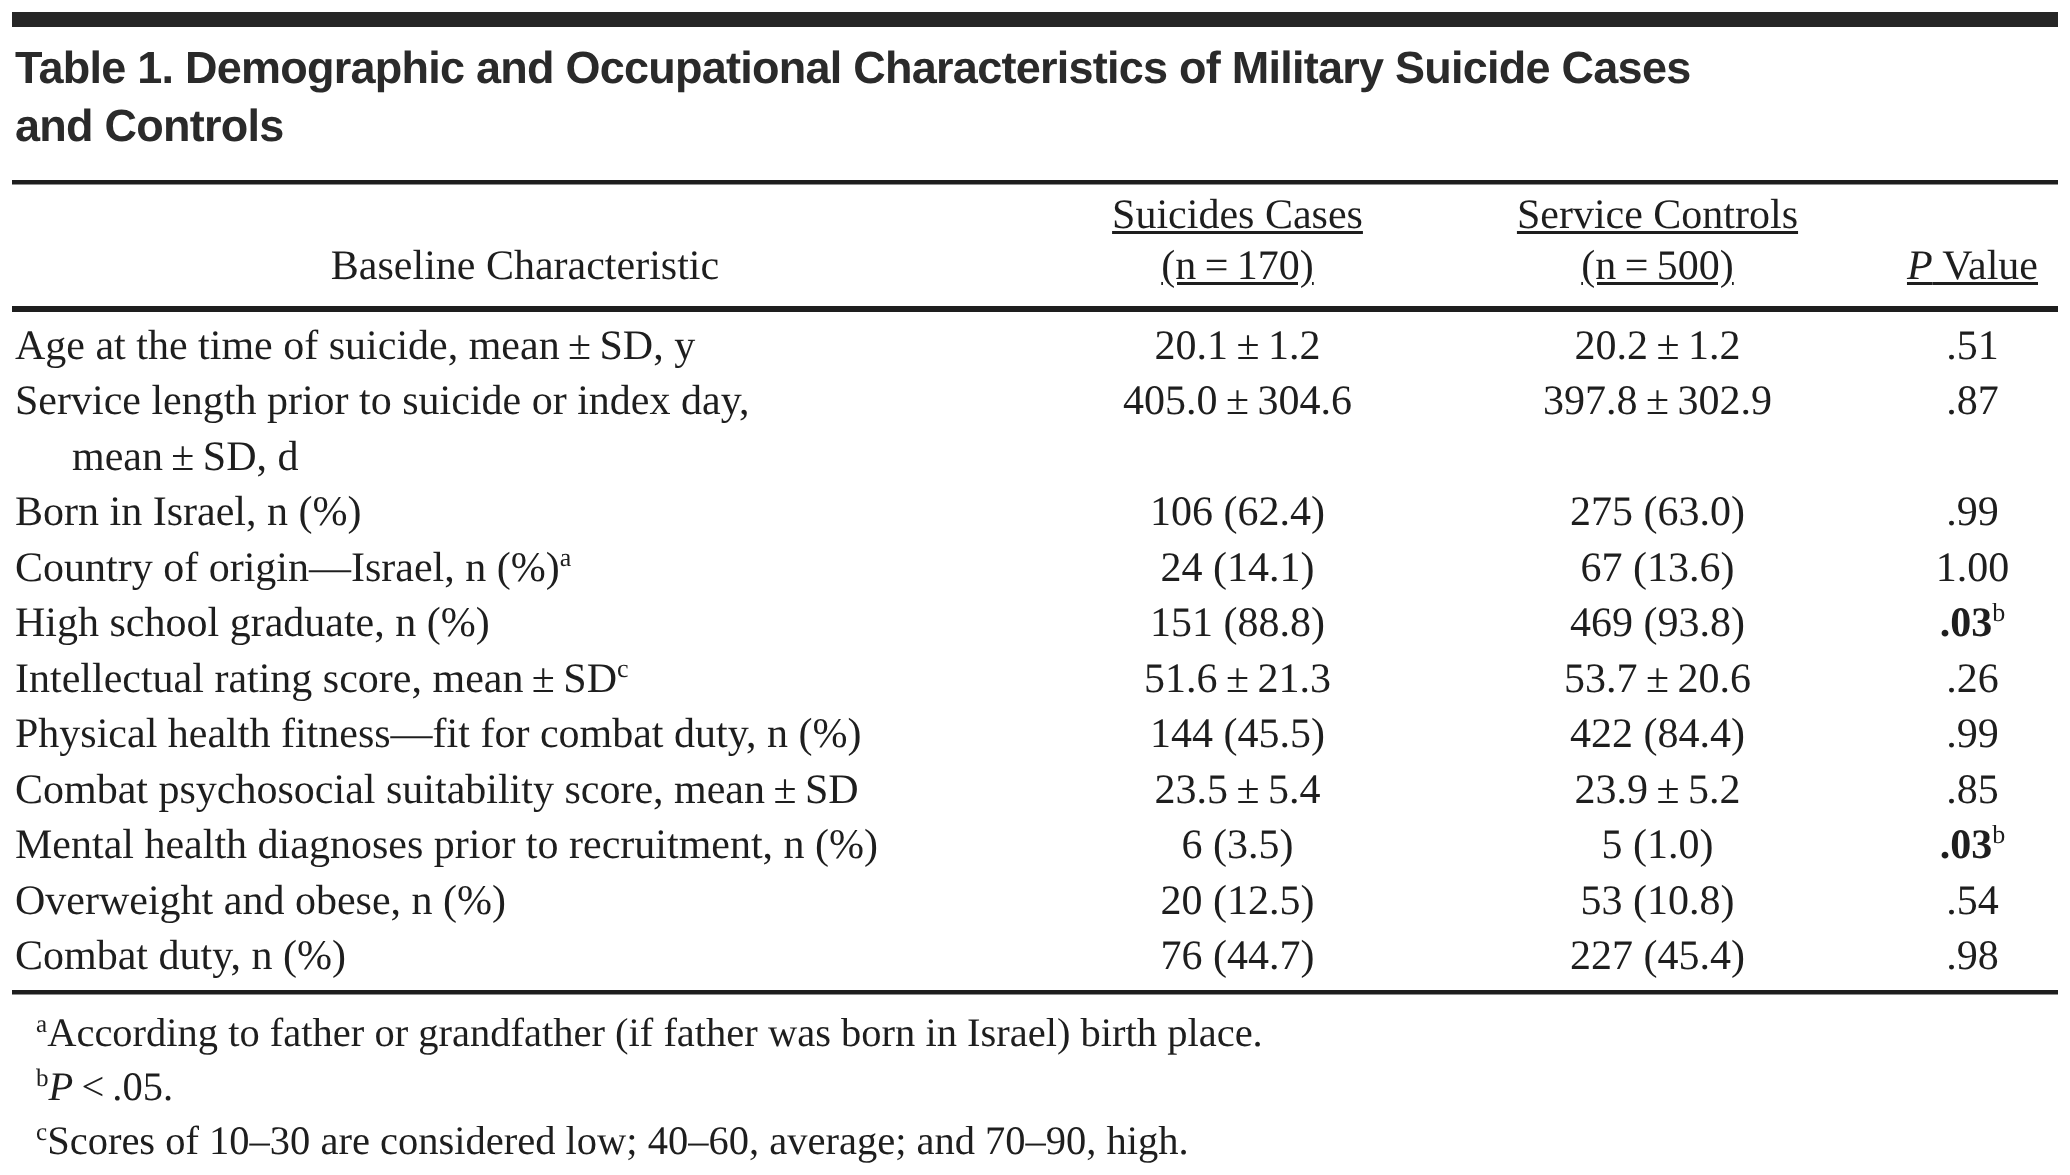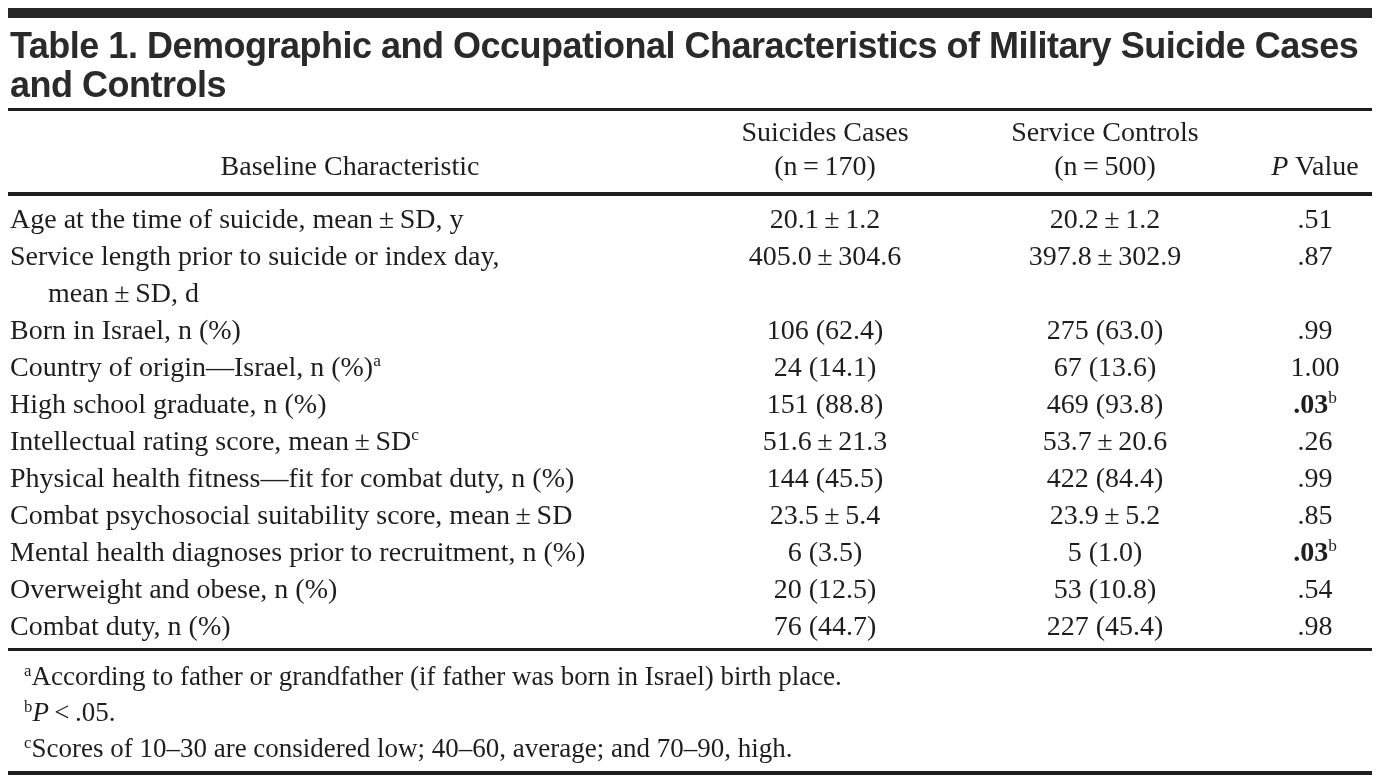--- a/index.html
+++ b/index.html
@@ -10,44 +10,44 @@
     font-family: "Liberation Serif", serif;
     overflow: hidden;
     position: relative;
   }
   .topbar {
     margin: 8px 8px 0 8px;
     height: 10px;
     background: #262626;
   }
   .title {
-    margin: 8px 8px 4px 10px;
+    margin: 8px 8px 16px 10px;
     font-family: "Liberation Sans", sans-serif;
     font-weight: 700;
-    font-size: 36px;
+    font-size: 30px;
     line-height: 39px;
     letter-spacing: -0.5px;
     color: #2a2a2a;
     white-space: nowrap;
   }
   .rule-title { margin: 3px 8px 0 8px; border-top: 3px solid #1e1e1e; }
   .rule-heavy { margin: 0 8px; border-top: 4px solid #1e1e1e; }
   .rule-mid   { margin: 0 8px; border-top: 3px solid #1e1e1e; }
   .rule-bottom{ margin: 5px 8px 0 8px; border-top: 4px solid #1e1e1e; }
 
   .hdr {
     display: grid;
     grid-template-columns: 680px 270px 290px 130px;
     padding: 4px 0 9px 10px;
     align-items: end;
     font-size: 28px;
     line-height: 34px;
   }
   .hdr .hl { text-align: center; }
-  .hdr .hc { text-align: center; }
+  .hdr .hc { text-align: center; text-decoration: underline; }
 
   .tbody {
     padding: 4px 0 4px 10px;
     font-size: 28px;
   }
   .trow {
     display: grid;
     grid-template-columns: 680px 270px 290px 130px;
     line-height: 37px;
   }

